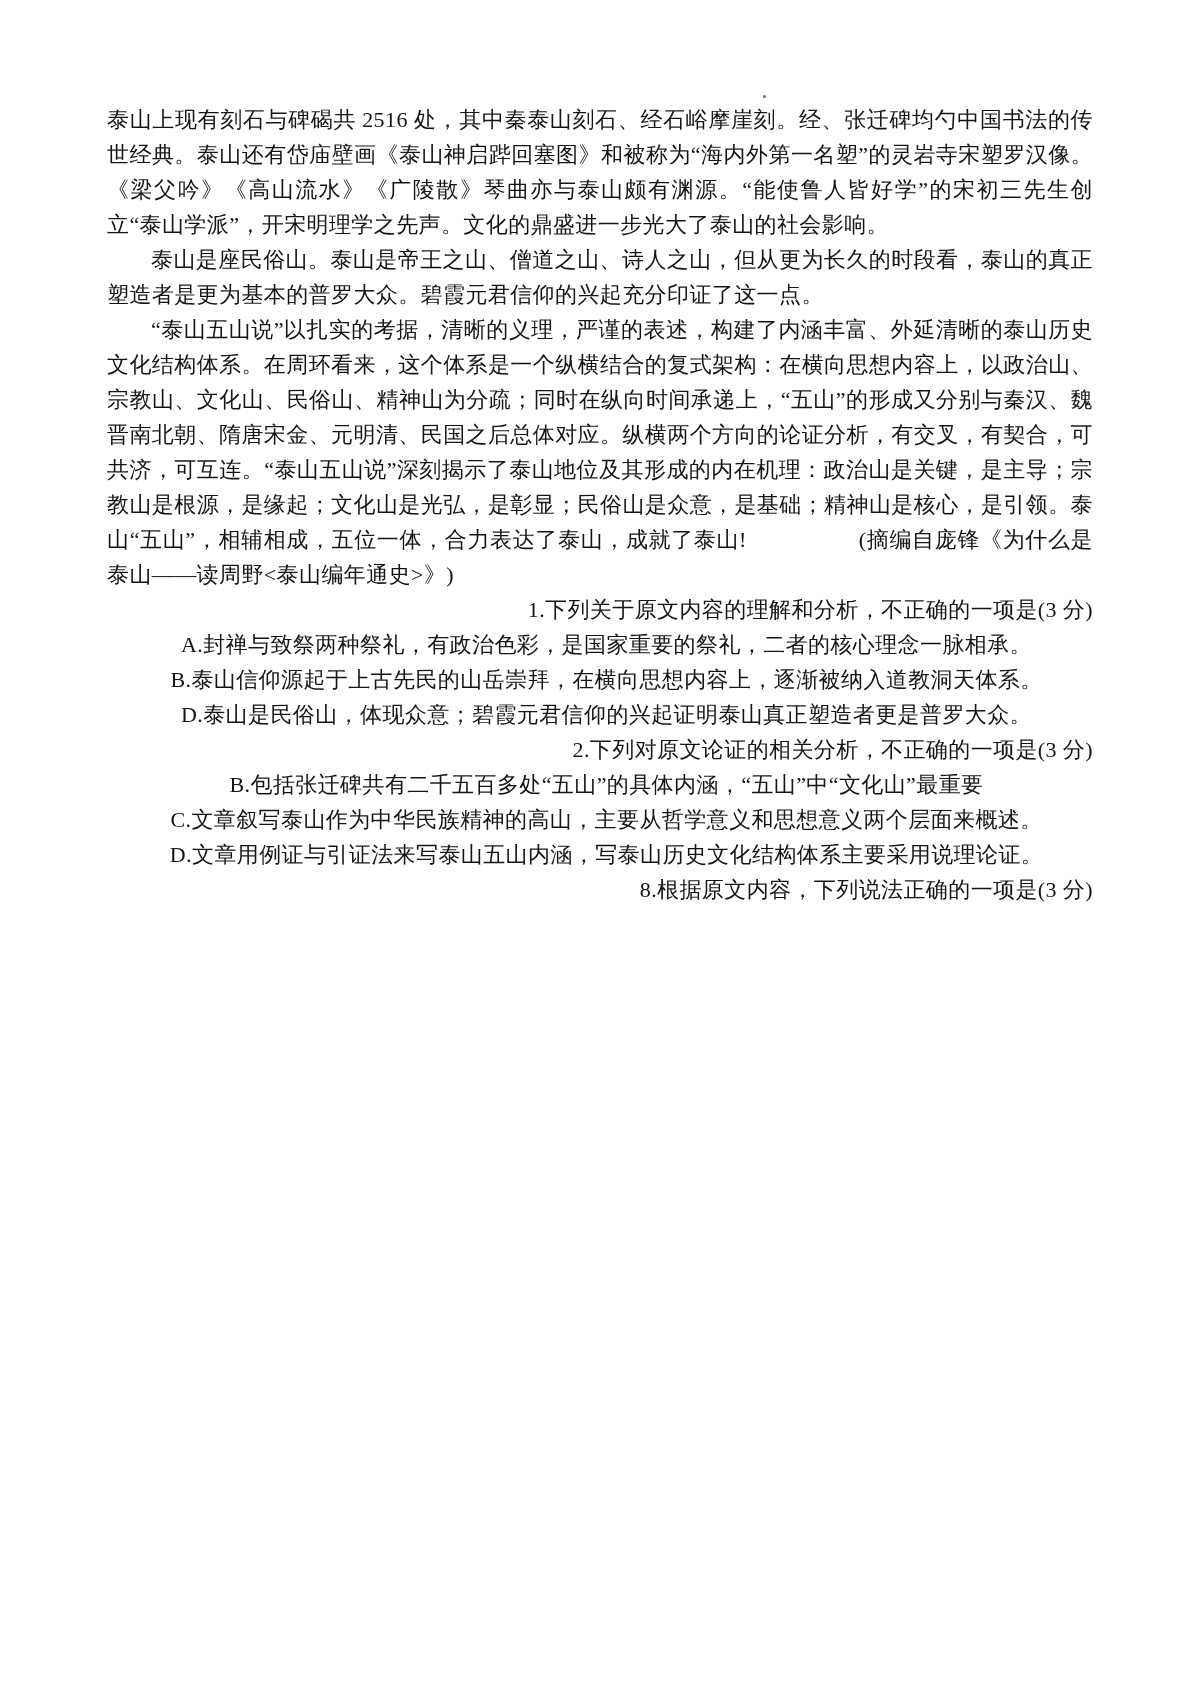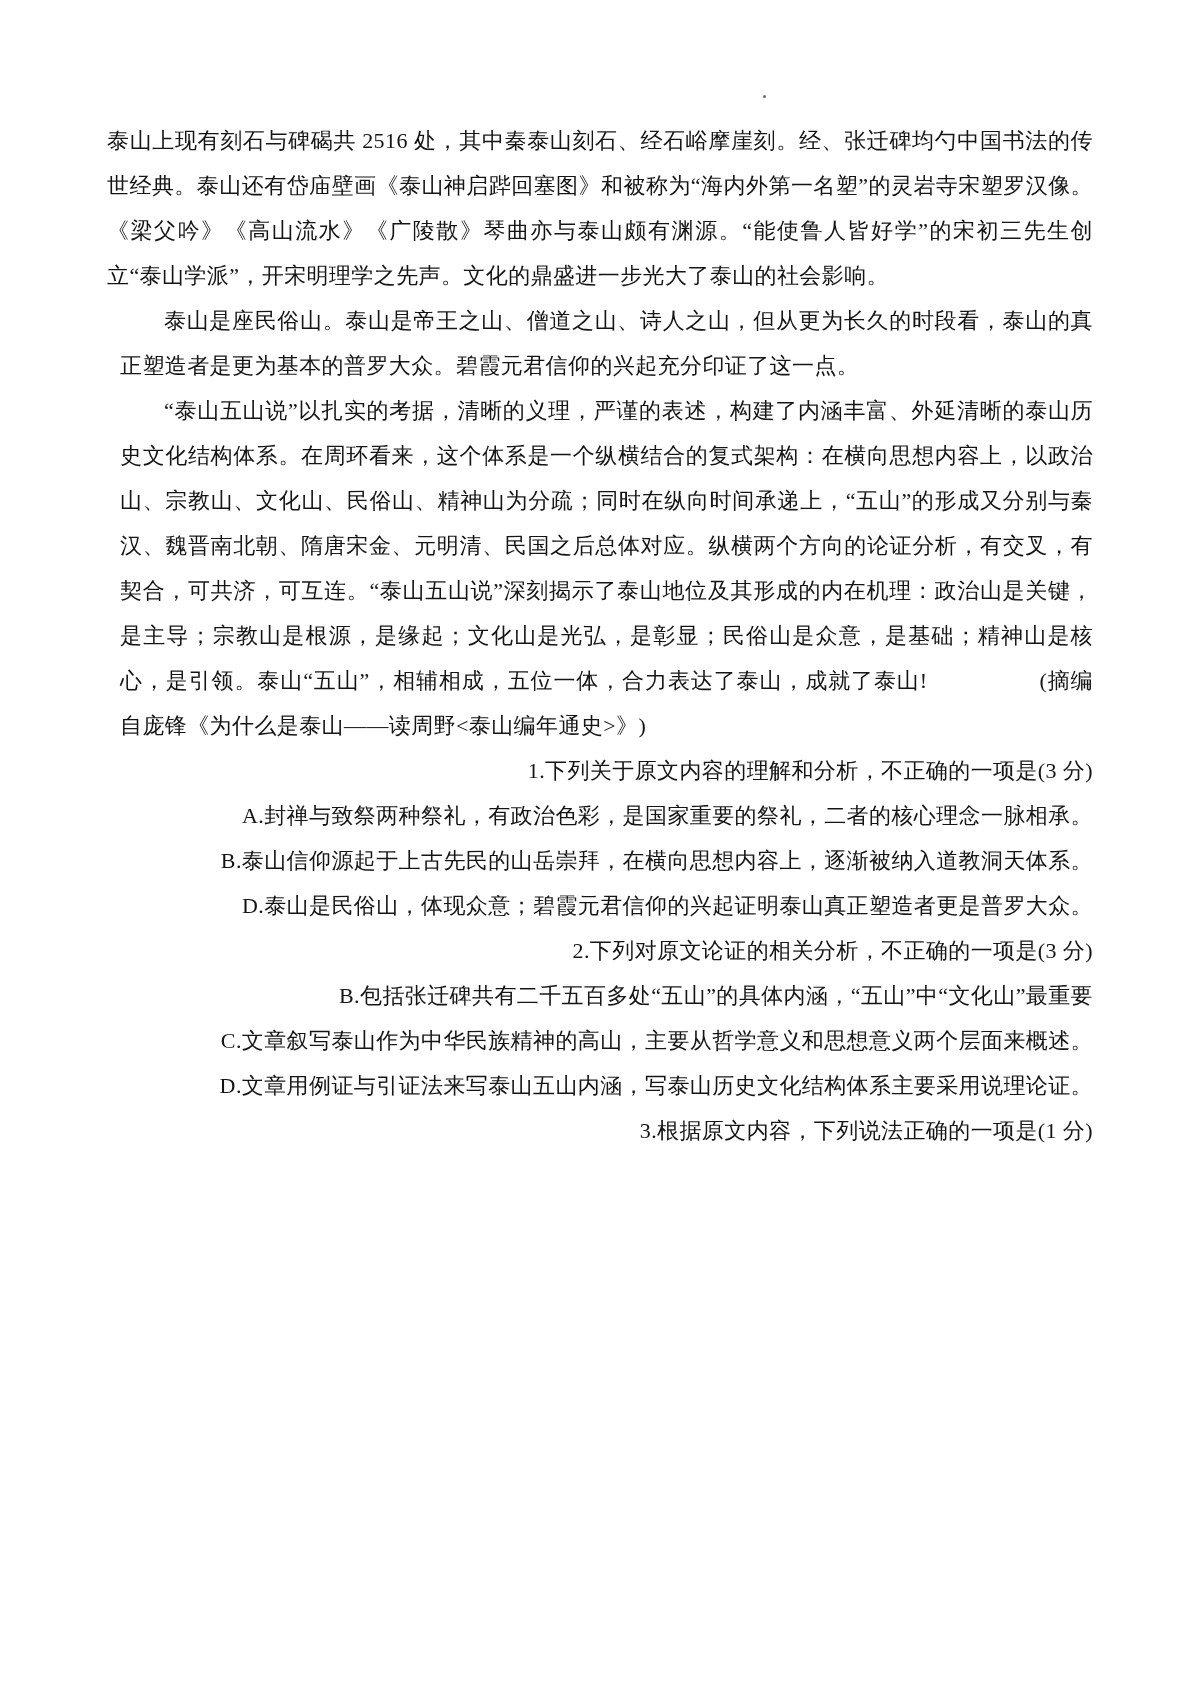--- a/index.html
+++ b/index.html
@@ -11,42 +11,42 @@
     width: 1200px;
     height: 1698px;
     position: relative;
     font-family: "Liberation Serif", "DejaVu Serif", serif;
     color: #141414;
     overflow: hidden;
   }
   .page {
     position: absolute;
     left: 107px;
-    top: 118px;
+    top: 102px;
     width: 986px;
     font-size: 22px;
-    line-height: 45px;
+    line-height: 35px;
     letter-spacing: 0.4px;
     text-align: justify;
   }
   p { margin: 0; padding: 0; }
   .para { text-align: justify; }
-  .para.indent { text-indent: 2em; margin-left: 13px; }
+  .para.indent { text-indent: 2em; }
   .attr-gap {
     display: inline-block;
     width: 112px;
     height: 1px;
   }
   .q-stem {
     padding-left: 40px;
     text-align: right;
   }
   .q-option {
     padding-left: 13px;
-    text-align: right;
+    text-align: center;
   }
   .stray-dot {
     position: absolute;
     left: 763px;
     top: 95px;
     width: 3px;
     height: 3px;
     border-radius: 50%;
     background: #6b6b6b;
   }
@@ -70,15 +70,15 @@
   <p class="q-stem">1.下列关于原文内容的理解和分析，不正确的一项是(3 分)</p>
   <p class="q-option">A.封禅与致祭两种祭礼，有政治色彩，是国家重要的祭礼，二者的核心理念一脉相承。</p>
   <p class="q-option">B.泰山信仰源起于上古先民的山岳崇拜，在横向思想内容上，逐渐被纳入道教洞天体系。</p>
   <p class="q-option">D.泰山是民俗山，体现众意；碧霞元君信仰的兴起证明泰山真正塑造者更是普罗大众。</p>
 
   <p class="q-stem">2.下列对原文论证的相关分析，不正确的一项是(3 分)</p>
   <p class="q-option">B.包括张迁碑共有二千五百多处“五山”的具体内涵，“五山”中“文化山”最重要</p>
   <p class="q-option">C.文章叙写泰山作为中华民族精神的高山，主要从哲学意义和思想意义两个层面来概述。</p>
   <p class="q-option">D.文章用例证与引证法来写泰山五山内涵，写泰山历史文化结构体系主要采用说理论证。</p>
 
-  <p class="q-stem">3.根据原文内容，下列说法正确的一项是(1 分)</p>
+  <p class="q-stem">8.根据原文内容，下列说法正确的一项是(3 分)</p>
 
 </div>
 
 </body></html>

